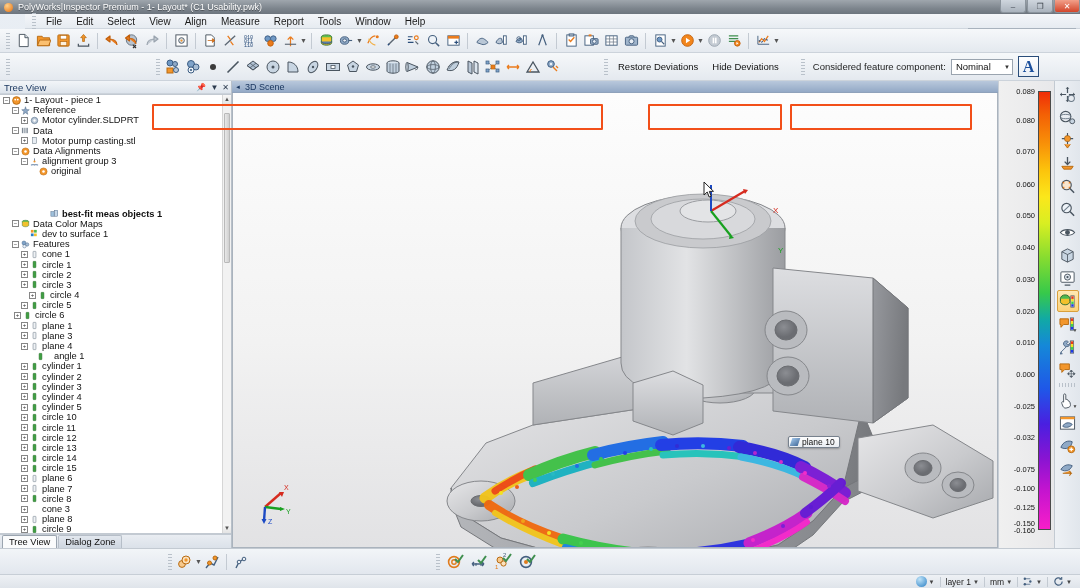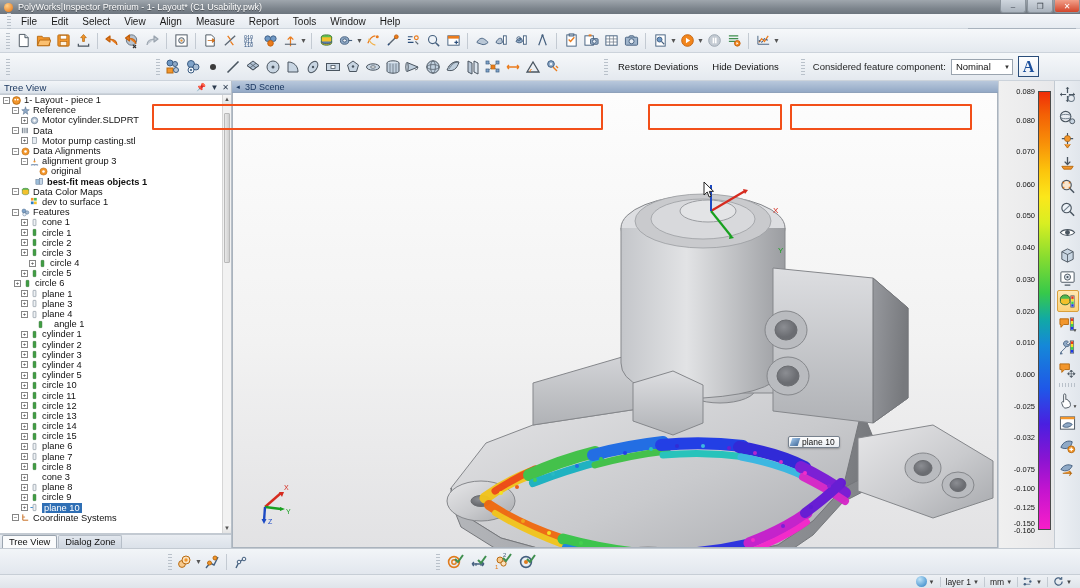--- a/index.html
+++ b/index.html
@@ -46,20 +46,21 @@
   .win-btns div.close { background: linear-gradient(#f2a08a, #d2452a); color: #fff; }
 
   
   .menubar {
     height: 15px; flex: 0 0 15px;
     display: flex; align-items: center;
     background: linear-gradient(#f4f6f9, #e6ebf1);
     border-bottom: 1px solid #cfd6de;
     padding-left: 4px;
     position: relative;
+    margin-left: 25px;
   }
   .menubar .mi {
     padding: 1px 7px; font-size: 10px; color: #1a1a1a;
     cursor: default; white-space: nowrap;
   }
   .searchwrap {
     position: absolute; right: 4px; top: 14px;
     width: 108px; height: 13px;
     background: #ffffff; border: 1px solid #a8b2bd;
     display: flex; padding: 0 2px;
@@ -841,21 +842,21 @@
             <div class="trow" style="padding-left: 29px;">
               <span class="exp"></span>
               <span class="ico">
                 <svg width="9" height="9" viewBox="0 0 10 10">
                   <circle cx="5" cy="5" r="4" fill="#f2962c" stroke="#b86b12" stroke-width=".6"></circle>
                   <circle cx="5" cy="5" r="1.4" fill="#fff"></circle>
                 </svg>
               </span>
               <span class="lbl">original</span>
             </div>
-            <div class="trow bold" style="padding-left: 25px;">
+            <div class="trow bold" style="padding-left: 40px; margin-top: 32px;">
               <span class="exp"></span>
               <span class="ico">
                 <svg width="9" height="9" viewBox="0 0 10 10">
                   <rect x="1" y="3" width="3.6" height="5" fill="#9fc0dc" stroke="#45607f" stroke-width=".5"></rect>
                   <rect x="5" y="1.5" width="3.6" height="6.5" fill="#c6d7e8" stroke="#45607f" stroke-width=".5"></rect>
                 </svg>
               </span>
               <span class="lbl">best-fit meas objects 1</span>
             </div>
             <div class="trow" style="padding-left: 11px;">

